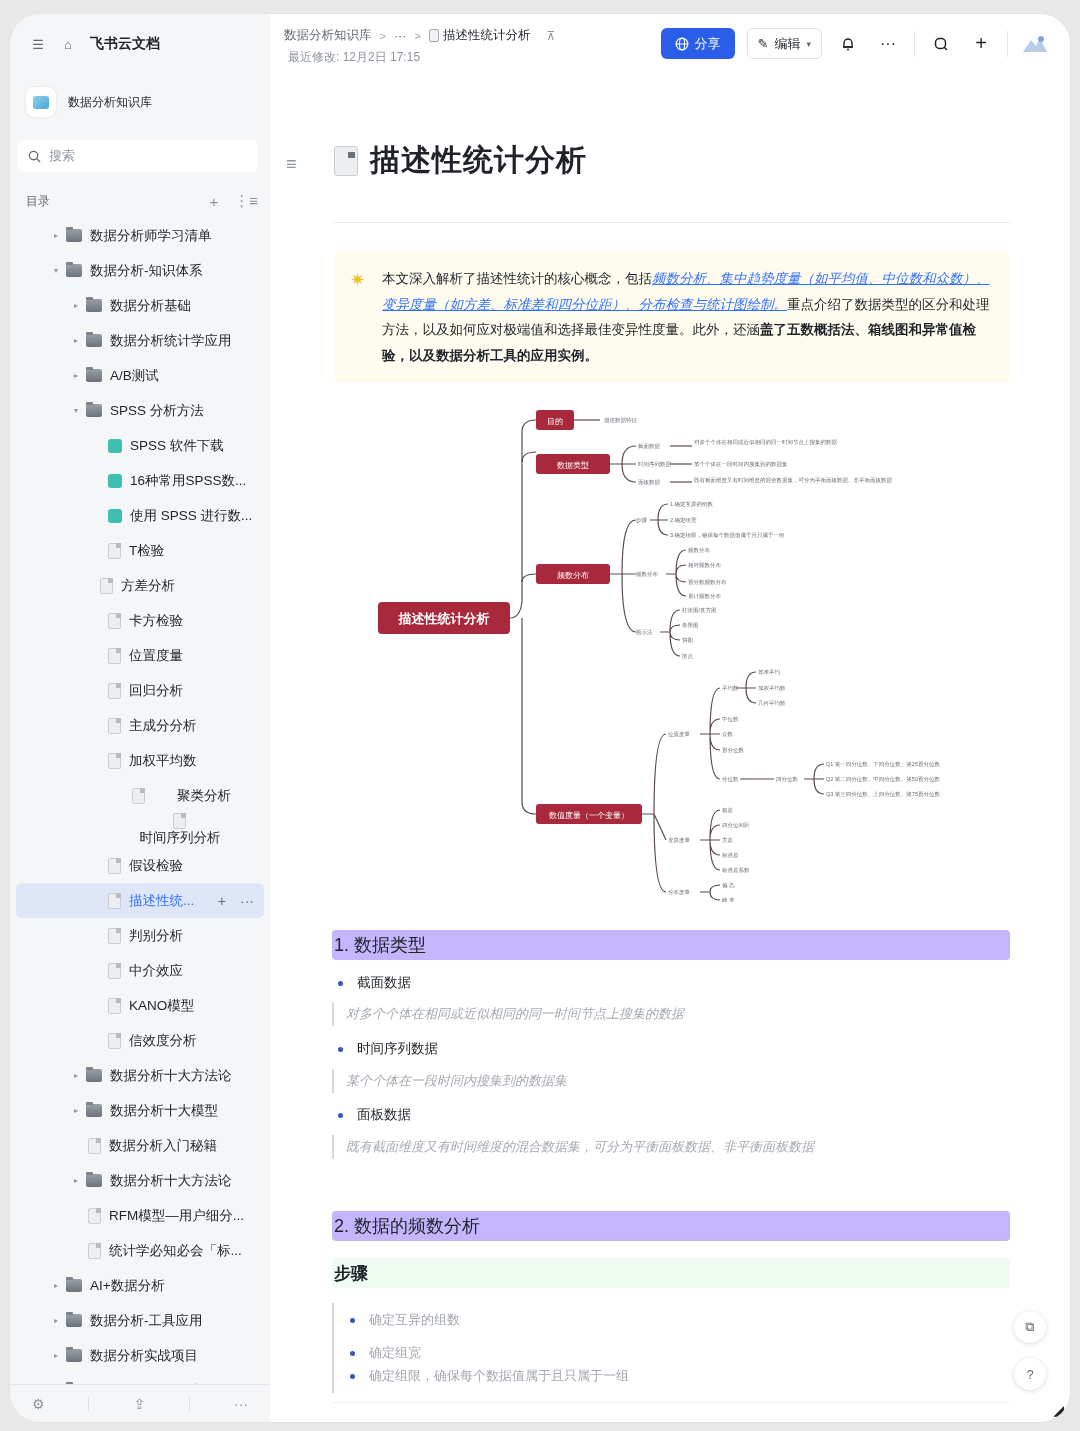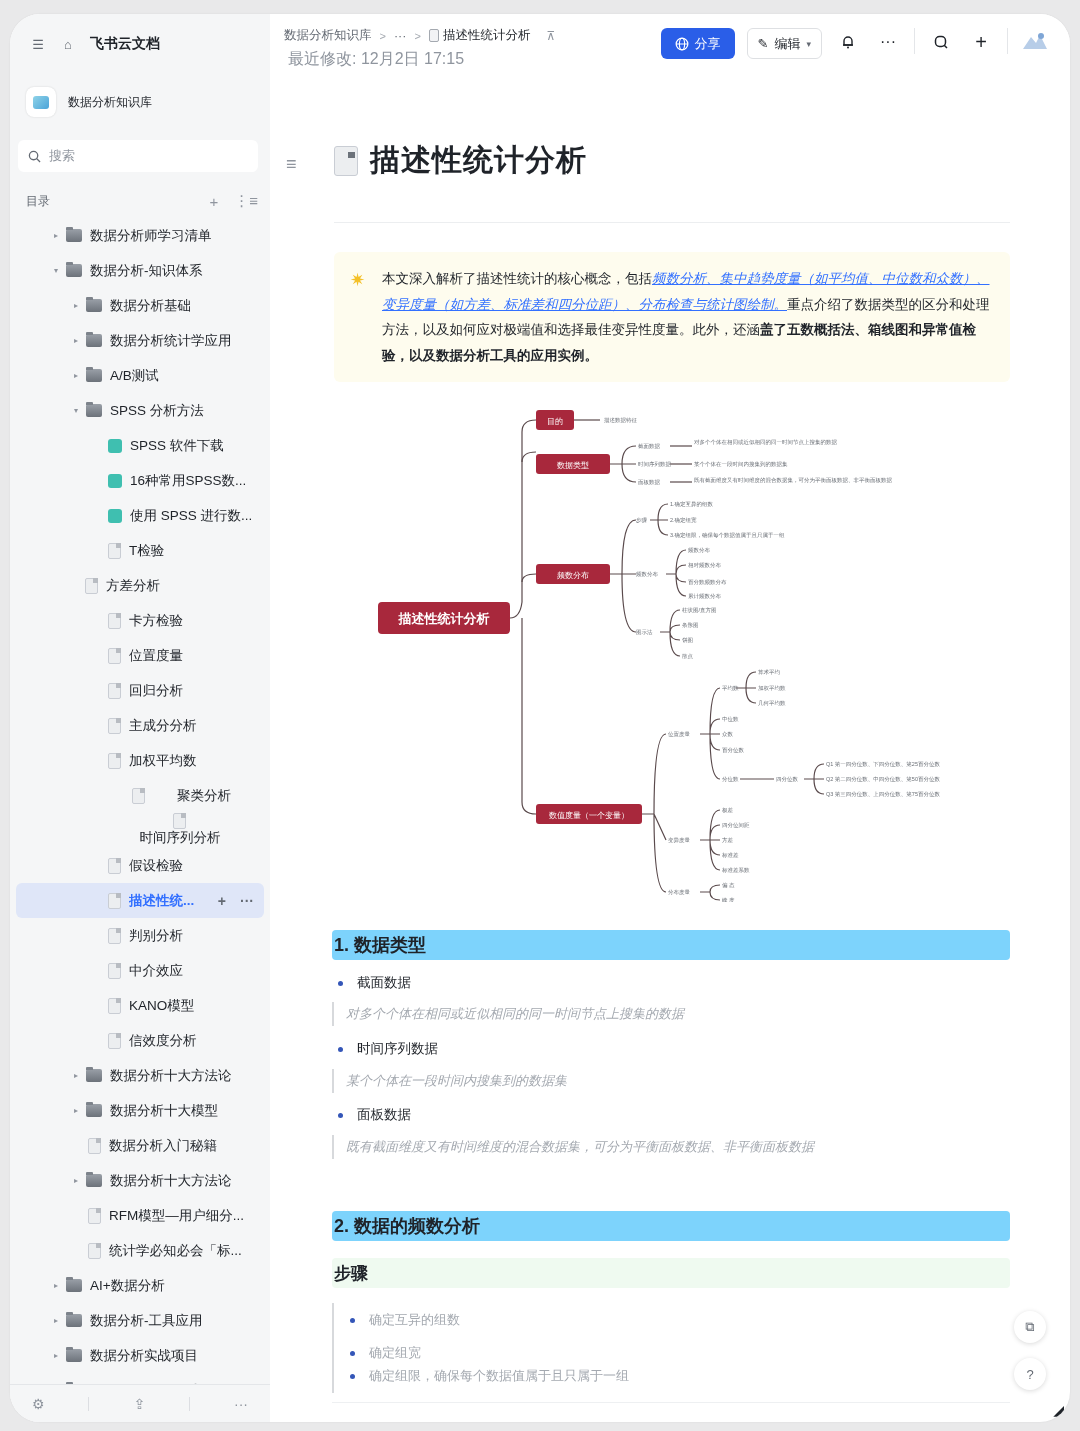--- a/index.html
+++ b/index.html
@@ -62,22 +62,22 @@
     background: #f5f6f7; display:flex; align-items:center; justify-content: space-around; color: #8f959e; font-size: 14px;
   }
   .sb-bottom .sep { width: 1px; height: 14px; background: #dcdee2; }
   
   .header { position: absolute; left: 260px; top: 0; right: 0; height: 68px; background: #fff; }
   .crumbs { position: absolute; left: 14px; top: 13px; display:flex; align-items:center; gap: 8px; font-size: 12.5px; color: #646a73; }
   .crumbs .sep { color: #a4a9b0; font-size: 11px; }
   .crumbs .cur { color: #1f2329; display:flex; align-items:center; gap: 4px; }
   .crumbs .mini-doc { width: 10px; height: 13px; border: 1px solid #a4a9b0; border-radius: 2px; background:#f2f3f5; }
   .crumbs .pin { color: #8f959e; font-size: 12px; margin-left: 8px; }
-  .modified { position: absolute; left: 18px; top: 35px; font-size: 16px; color: #8f959e; }
-  .hdr-actions { position: absolute; right: 20px; top: 14px; display:flex; gap: 12px; }
+  .modified { position: absolute; left: 18px; top: 35px; font-size: 12px; color: #8f959e; }
+  .hdr-actions { position: absolute; right: 20px; top: 14px; display:flex; align-items:center; gap: 12px; }
   .btn-share {
     height: 31px; padding: 0 14px; background: #2a5ee8; color: #fff; border-radius: 6px; font-size: 13px;
     display:flex; align-items:center; gap: 6px;
   }
   .btn-edit {
     height: 31px; padding: 0 10px; background: #fff; border: 1px solid #dee0e3; border-radius: 6px; font-size: 13px;
     display:flex; align-items:center; gap: 6px; color: #1f2329;
   }
   .hbtn { width: 28px; height: 28px; display:flex; align-items:center; justify-content:center; color: #1f2329; font-size: 16px; }
   .vsep { width: 1px; height: 26px; background: #e4e6e9; }
@@ -93,22 +93,22 @@
   .callout {
     position: absolute; left: 64px; top: 170px; width: 676px; height: 130px; background: #fefcee; border-radius: 6px;
     padding: 14px 20px 0 48px; font-size: 13.5px; line-height: 25.5px; color: #1f2329;
   }
   .callout .bulb { position: absolute; left: 16px; top: 16px; font-size: 18px; color: #f4c028; }
   .callout a { color: #3370ff; font-style: italic; text-decoration: underline; }
   .callout .b { font-weight: bold; }
   .mindmap { position: absolute; left: 100px; top: 320px; width: 600px; height: 500px; }
   .mindmap text { font-family: "Liberation Sans", "DejaVu Sans", sans-serif; }
   .sec-head {
-    position: absolute; left: 62px; width: 678px; height: 30px; background: #7dd3fc; border-radius: 4px;
-    font-size: 18px; font-weight: bold; color: #1f2329; display:flex; align-items:center; padding-left: 2px;
+    position: absolute; left: 62px; width: 678px; height: 30px; background: #c4b5fd; border-radius: 4px;
+    font-size: 18px; font-weight: normal; color: #1f2329; display:flex; align-items:center; padding-left: 2px;
   }
   .sub-head {
     position: absolute; left: 62px; width: 678px; height: 30px; background: #effaf0; border-radius: 4px;
     font-size: 17px; font-weight: bold; color: #1f2329; display:flex; align-items:center; padding-left: 2px;
   }
   .bullet { position: absolute; left: 68px; display:flex; align-items:center; gap: 14px; font-size: 13.5px; color: #1f2329; }
   .bullet .dot { width: 5px; height: 5px; background: #3456b8; border-radius: 50%; }
   .quote { position: absolute; left: 62px; padding-left: 12px; border-left: 2px solid #d7d9dc; font-size: 13px; font-style: italic; color: #a4a9b0; height: 24px; display:flex; align-items:center; }
   .steps-block { position: absolute; left: 62px; top: 1221px; width: 678px; height: 90px; border-left: 2px solid #d7d9dc; }
   .step { position: absolute; left: 16px; display:flex; align-items:center; gap: 14px; font-size: 13px; color: #a4a9b0; }
@@ -198,21 +198,21 @@
         <div class="tree-item" style="padding-left: 80px; text-align: right;">
           <span class="nocaret"></span>
           <span class="sheetic"></span>
           <span class="lbl">使用 SPSS 进行数...</span>
         </div>
         <div class="tree-item" style="padding-left: 80px;">
           <span class="nocaret"></span>
           <span class="docic"></span>
           <span class="lbl">T检验</span>
         </div>
-        <div class="tree-item" style="padding-left: 57px;">
+        <div class="tree-item" style="padding-left: 72px;">
           <span class="nocaret"></span>
           <span class="docic"></span>
           <span class="lbl">方差分析</span>
         </div>
         <div class="tree-item" style="padding-left: 80px;">
           <span class="nocaret"></span>
           <span class="docic"></span>
           <span class="lbl">卡方检验</span>
         </div>
         <div class="tree-item" style="padding-left: 80px;">
@@ -243,21 +243,21 @@
         <div class="tree-item" style="padding-left: 80px; flex-direction: column;">
           <span class="nocaret"></span>
           <span class="docic"></span>
           <span class="lbl">时间序列分析</span>
         </div>
         <div class="tree-item" style="padding-left: 80px;">
           <span class="nocaret"></span>
           <span class="docic"></span>
           <span class="lbl">假设检验</span>
         </div>
-        <div class="tree-item active" style="padding-left: 74px; font-weight: bold;">
+        <div class="tree-item active" style="padding-left: 74px;">
           <span class="nocaret"></span>
           <span class="docic"></span>
           <span class="lbl">描述性统...</span>
           <span class="row-acts">
             <span>+</span>
             <span>···</span>
           </span>
         </div>
         <div class="tree-item" style="padding-left: 80px;">
           <span class="nocaret"></span>

